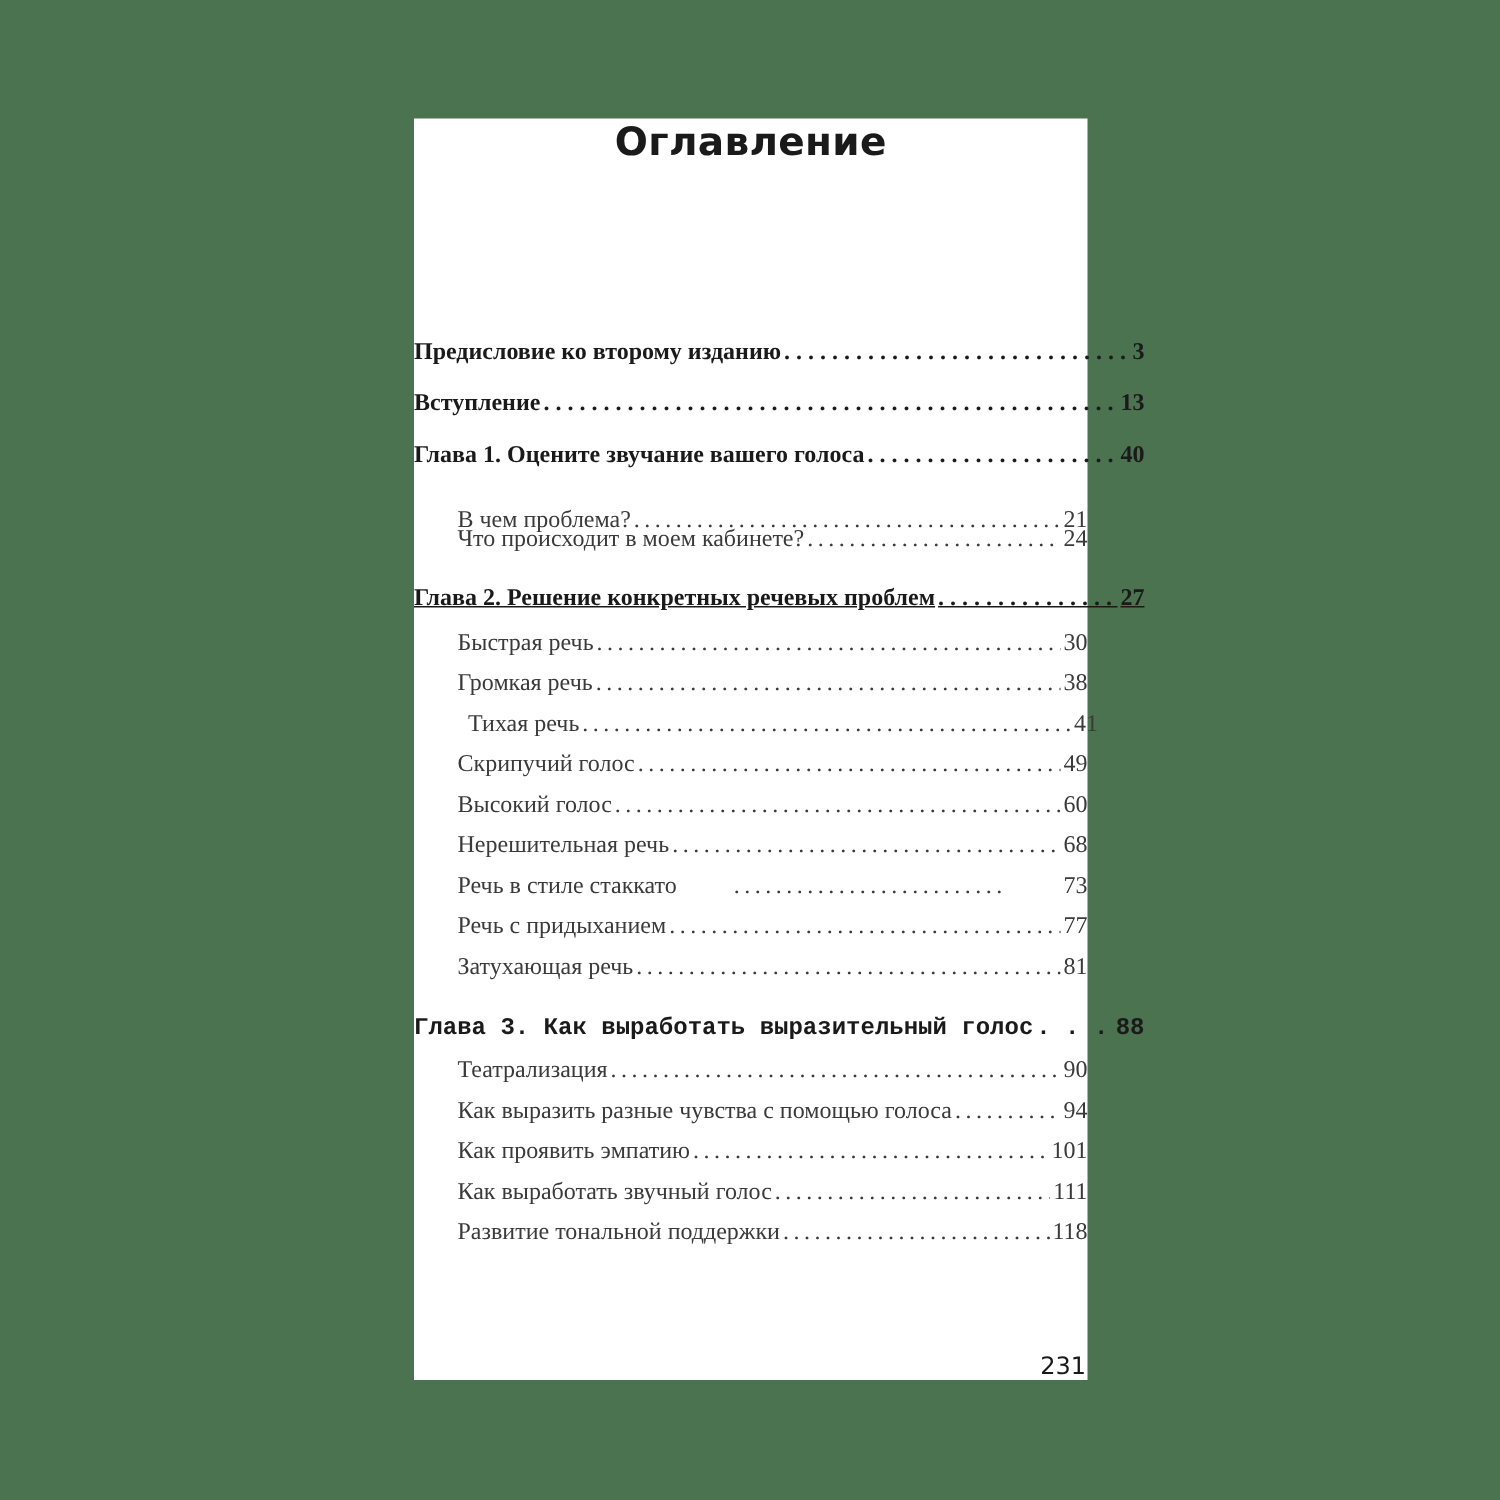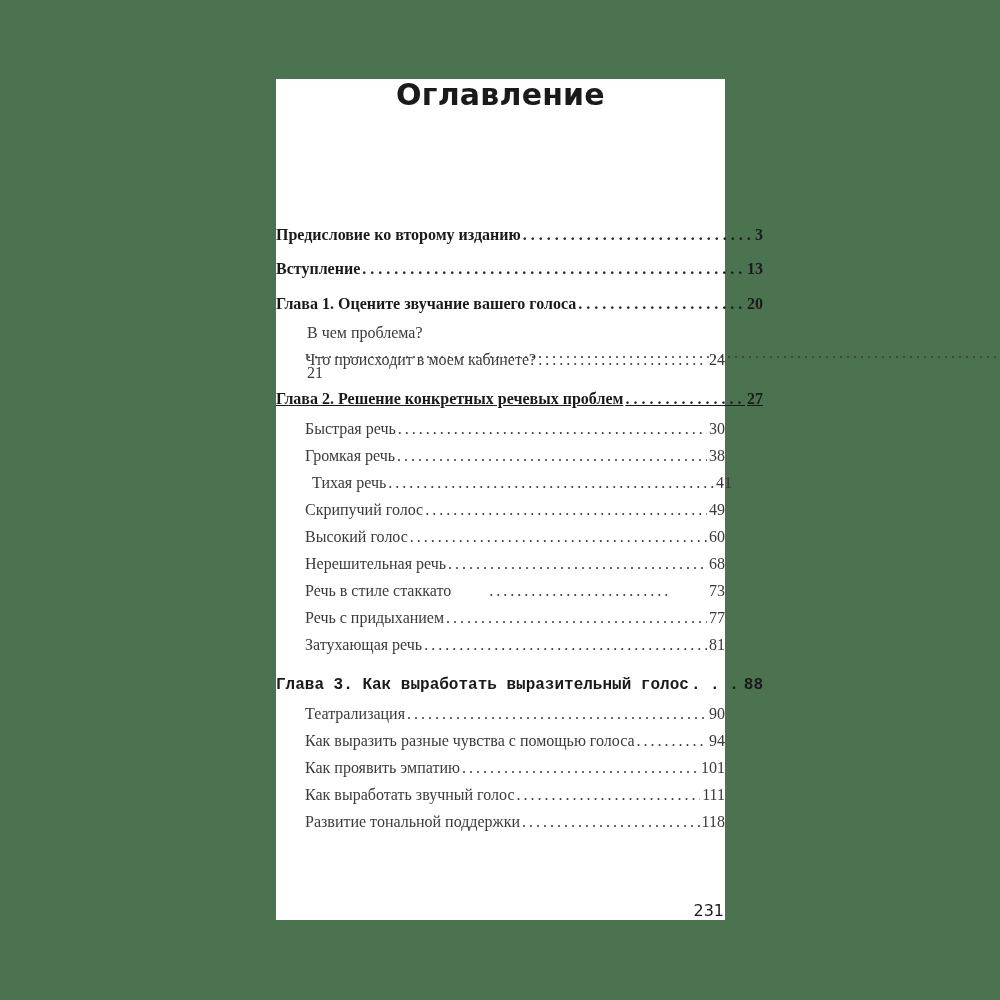--- a/index.html
+++ b/index.html
@@ -14,21 +14,21 @@
     left:276px; top:79px;
     width:449px; height:841px;
     background:#ffffff;
   }
   .title {
     position:absolute;
     left:0; right:0; top:0;
     text-align:center;
     font-family:"DejaVu Sans", sans-serif;
     font-weight:bold;
-    font-size:30px;
+    font-size:26px;
     line-height:28px;
     color:#1a1a1a;
     letter-spacing:0.2px;
   }
   .toc {
     position:absolute;
     left:0; top:0; width:449px;
   }
   .row {
     position:absolute;
@@ -82,23 +82,23 @@
       <span class="pg">3</span>
     </div>
     <div class="row chapter" style="top:180px;">
       <span class="label">Вступление</span>
       <span class="dots"></span>
       <span class="pg">13</span>
     </div>
     <div class="row chapter" style="top:215px;">
       <span class="label">Глава 1. Оцените звучание вашего голоса</span>
       <span class="dots"></span>
-      <span class="pg">20</span>
+      <span class="pg">40</span>
     </div>
-    <div class="row sub" style="top:244px;flex-direction:column;">
+    <div class="row sub" style="top:258px;">
       <span class="label">В чем проблема?</span>
       <span class="dots"></span>
       <span class="pg">21</span>
     </div>
     <div class="row sub" style="top:271px;">
       <span class="label">Что происходит в моем кабинете?</span>
       <span class="dots"></span>
       <span class="pg">24</span>
     </div>
     <div class="row chapter" style="top:310px;text-decoration:underline;">

